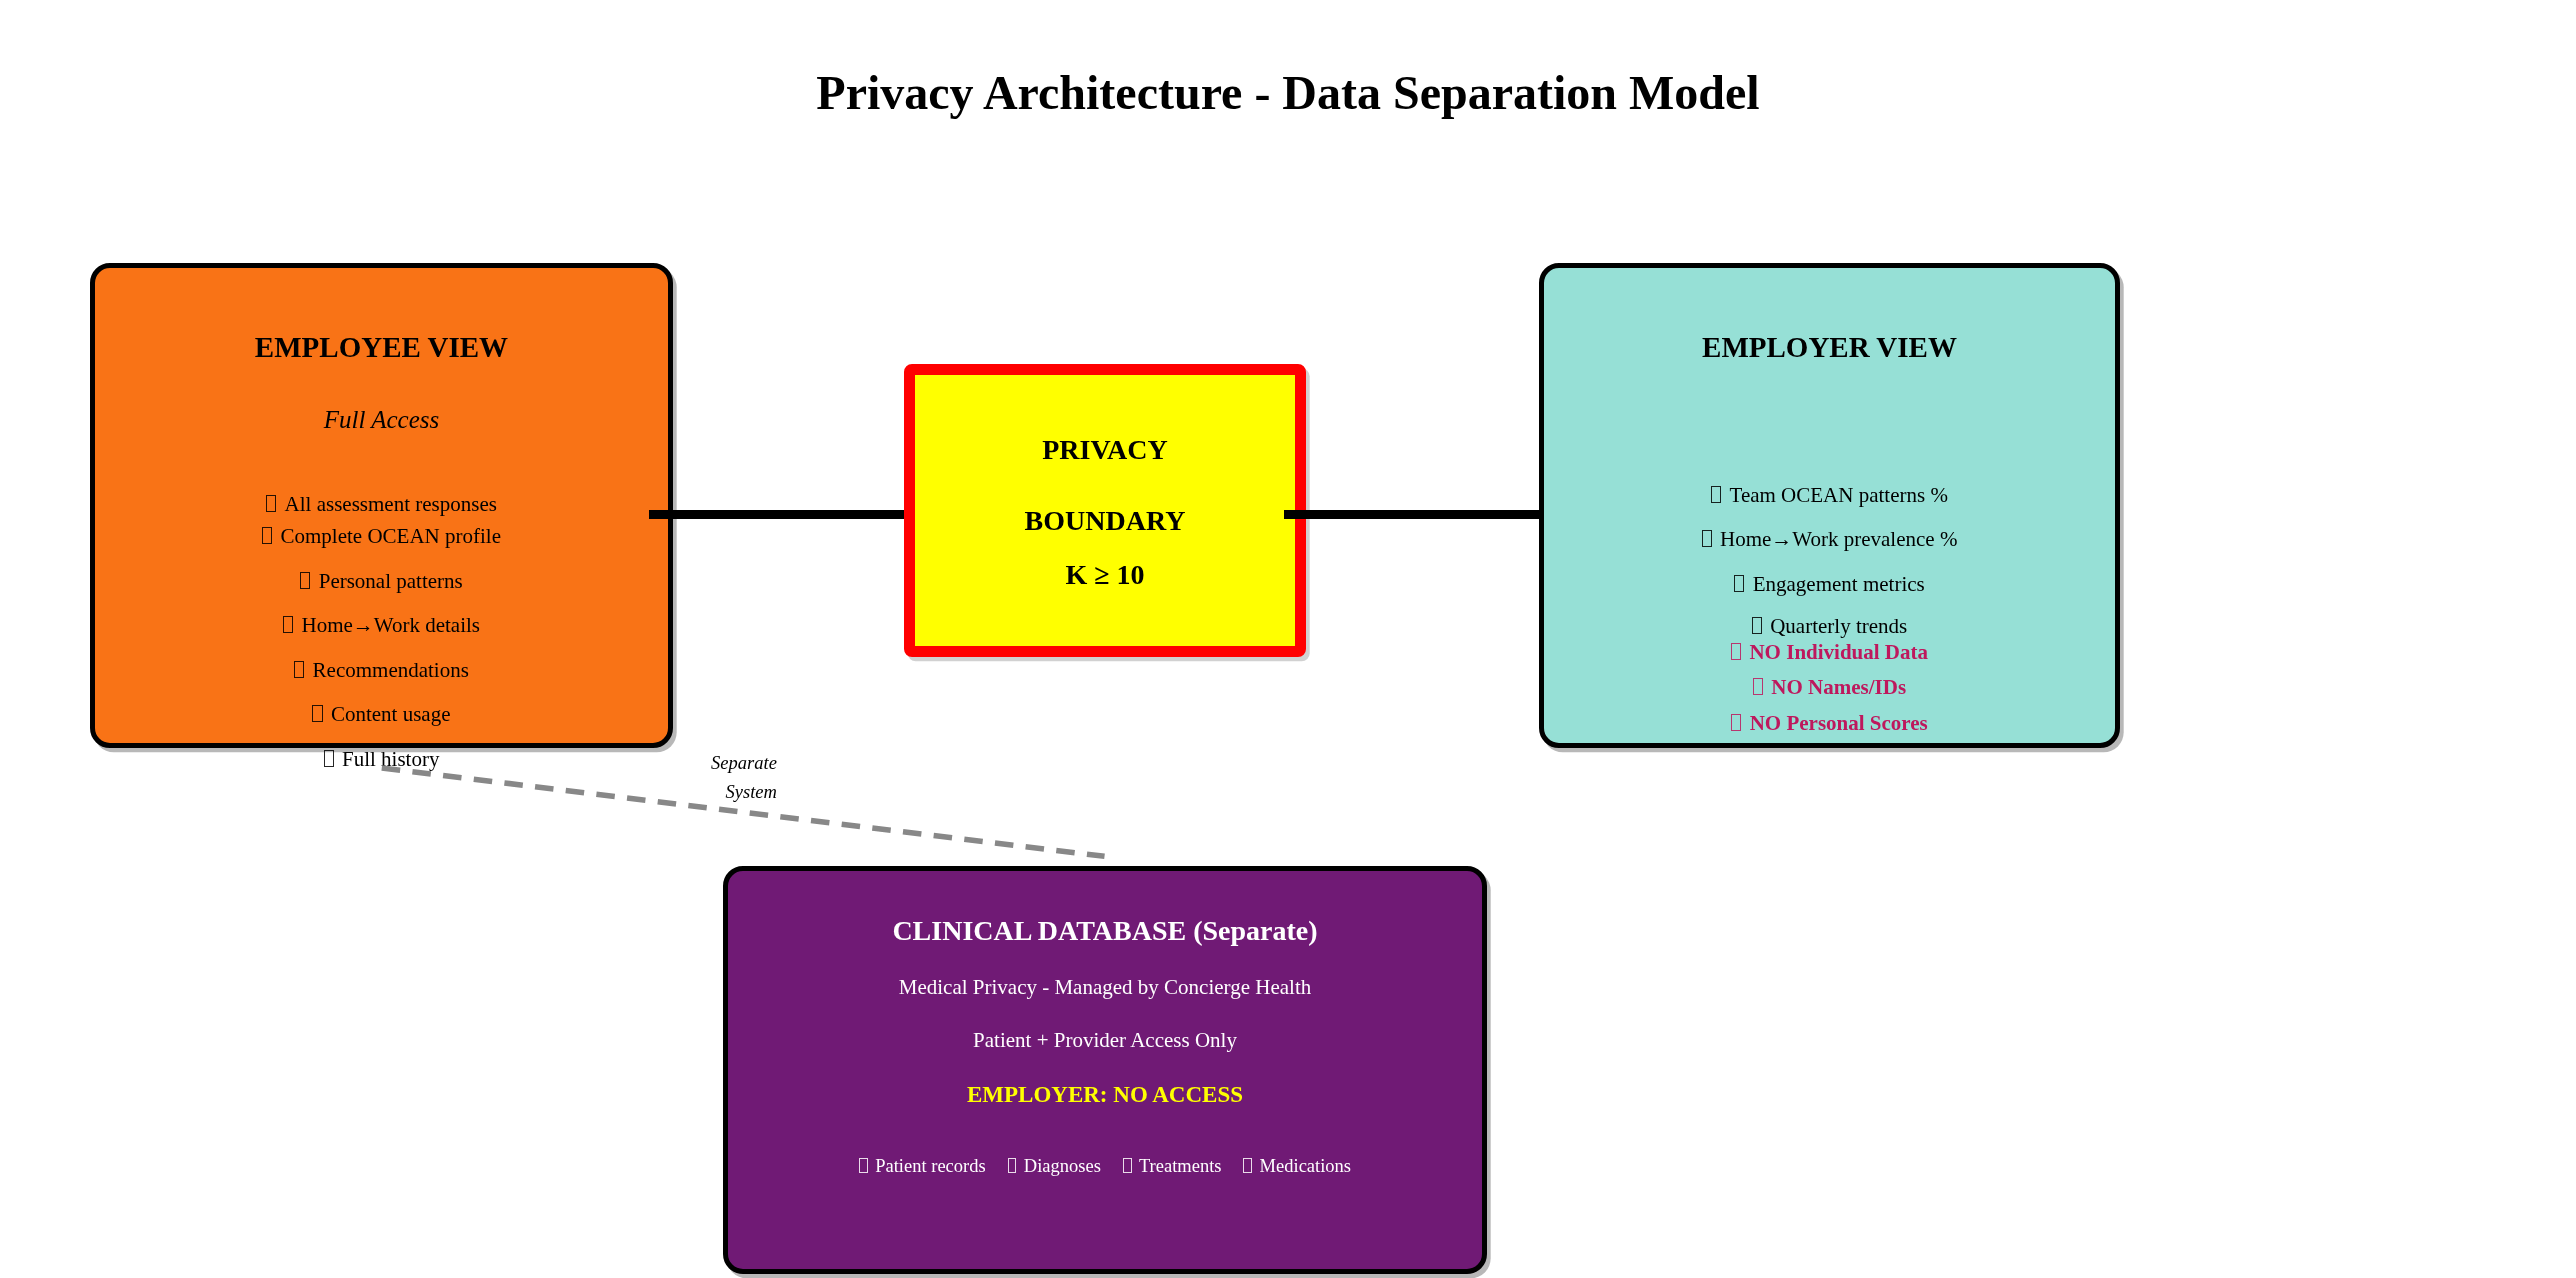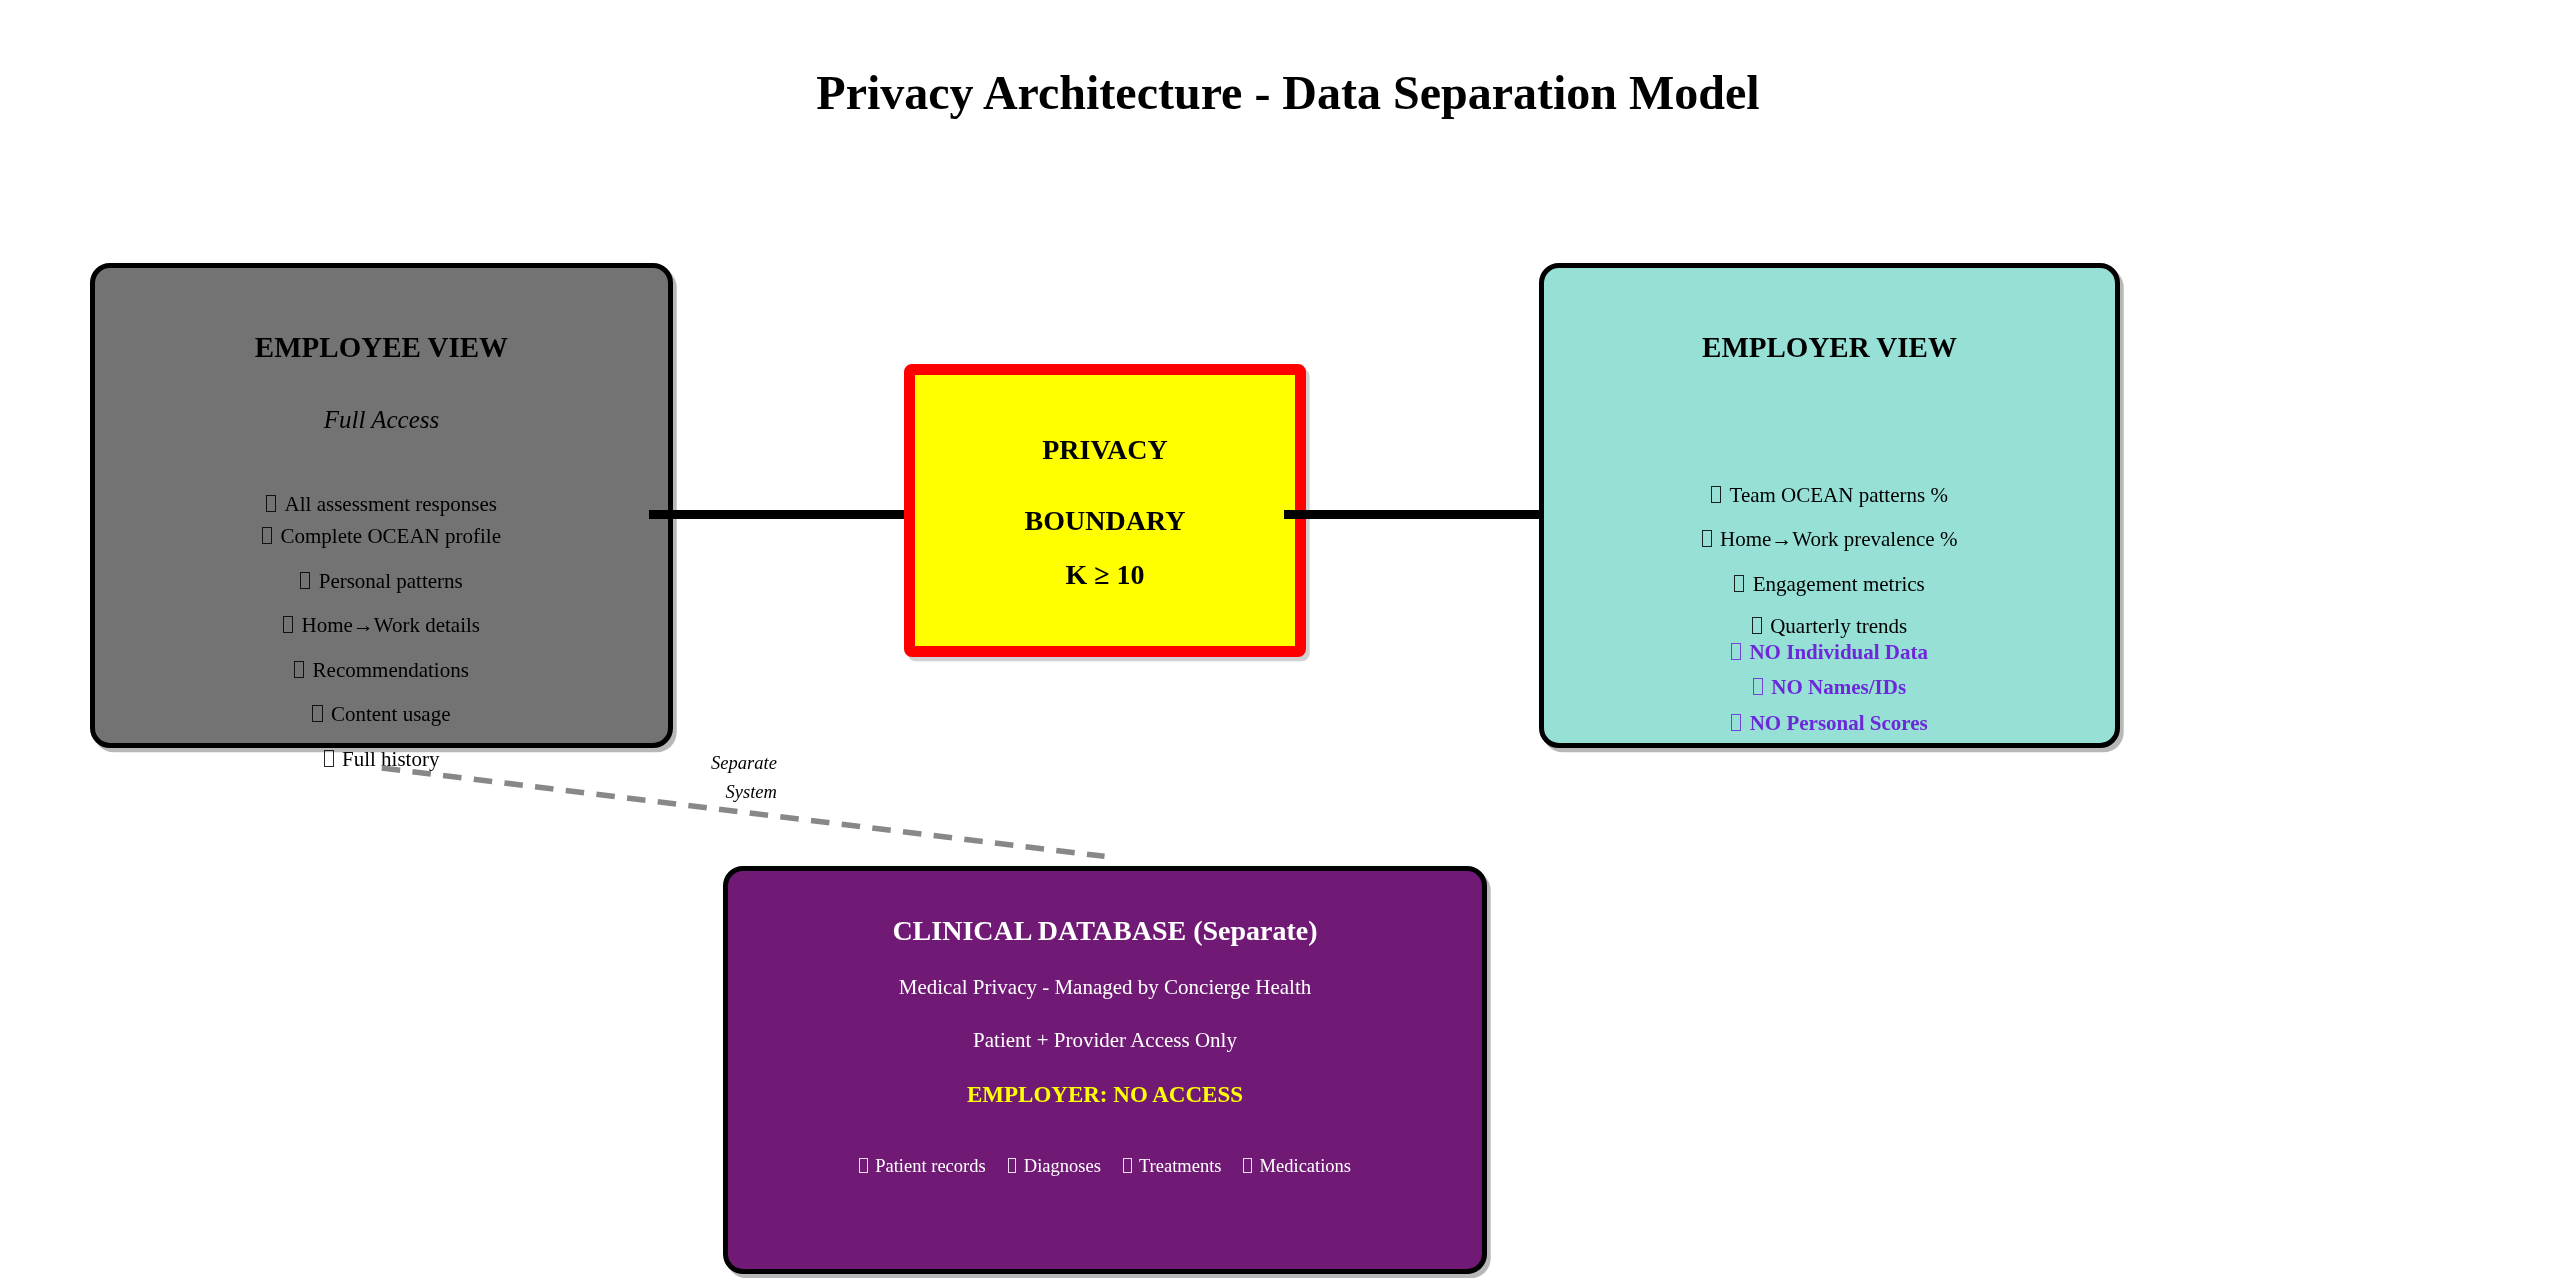--- a/index.html
+++ b/index.html
@@ -20,40 +20,40 @@
     font-weight: bold;
     line-height: 57px;
   }
   .box {
     position: absolute;
     border: 5px solid #000000;
     border-radius: 20px;
     box-sizing: border-box;
     box-shadow: 3.7px 4.3px 0 rgba(0,0,0,0.28);
   }
-  #employee-box { left: 90px;  top: 263px;  width: 583px;  height: 485px;  background: #737373; }
+  #employee-box { left: 90px;  top: 263px;  width: 583px;  height: 485px;  background: #f97316; }
   #employer-box { left: 1539px; top: 263px;  width: 581px;  height: 485px;  background: #96E0D6; }
   #clinical-box { left: 723px; top: 866px; width: 764px; height: 408px;  background: #701a75; color: #ffffff; }
   #privacy-box  {
     left: 904px; top: 364px; width: 402px; height: 293px;
     background: #FFFF00;
     border: 11px solid #FF0000;
     border-radius: 8px;
     box-shadow: 3.7px 4.3px 0 rgba(0,0,0,0.18);
   }
   .bline {
     position: absolute;
     left: 0; width: 100%;
     text-align: center;
     white-space: nowrap;
   }
   .box-title    { font-size: 29px; font-weight: bold; line-height: 36px; }
   .box-subtitle { font-size: 25px; font-style: italic; line-height: 31px; }
   .item         { font-size: 21px; line-height: 27px; }
-  .restricted   { font-size: 21px; font-weight: bold; line-height: 27px; color: #6d28d9; }
+  .restricted   { font-size: 21px; font-weight: bold; line-height: 27px; color: #be185d; }
   .privacy-line { font-size: 28px; font-weight: bold; line-height: 35px; }
   .clin-title   { font-size: 28px; font-weight: bold; line-height: 33px; }
   .clin-body    { font-size: 21px; line-height: 27px; }
   .clin-warning { font-size: 23px; font-weight: bold; line-height: 28px; color: #FFFF00; }
   .clin-row     { font-size: 18.5px; line-height: 25px; }
   .clin-group   { margin: 0 8.6px; }
   .tofu {
     display: inline-block;
     width: 0.48em;
     height: 0.80em;

